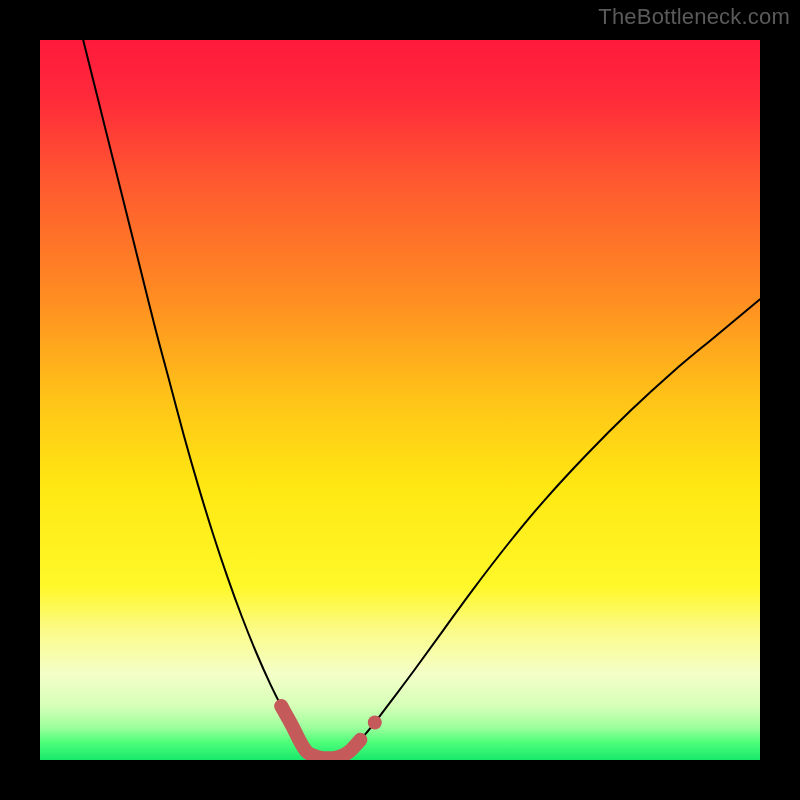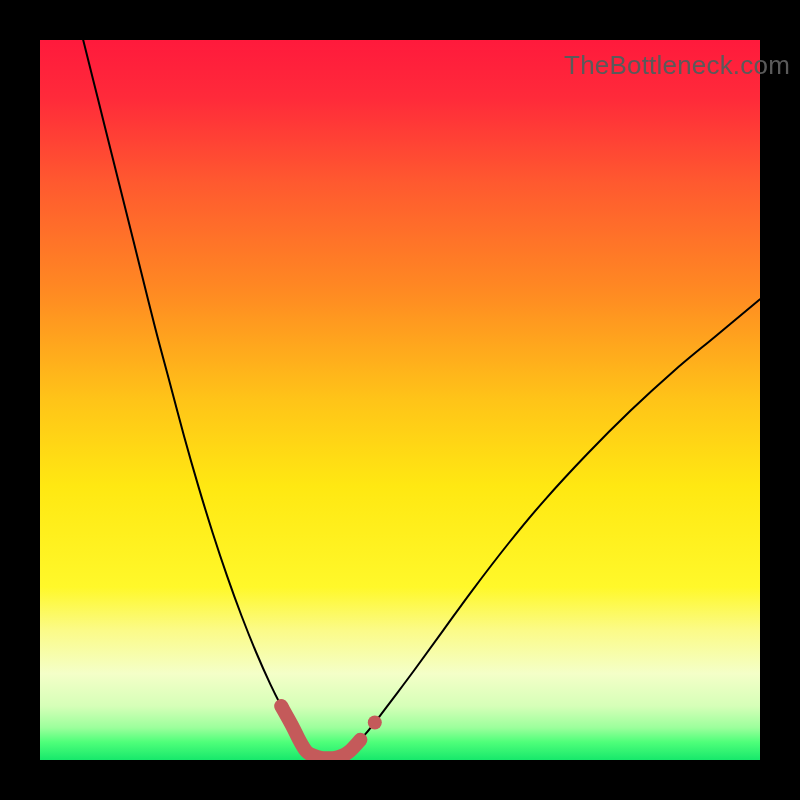--- a/index.html
+++ b/index.html
@@ -14,25 +14,24 @@
   .stage {
     position: relative;
     width: 800px;
     height: 800px;
   }
   .watermark {
     position: absolute;
     top: 4px;
     right: 10px;
     color: #5a5a5a;
-    font-size: 26px;
+    font-size: 22px;
     letter-spacing: 0.2px;
     z-index: 10;
     user-select: none;
-    margin-top: 46px;
   }
   .plot-area {
     position: absolute;
     left: 40px;
     top: 40px;
     width: 720px;
     height: 720px;
     overflow: hidden;
   }
   .gradient {

